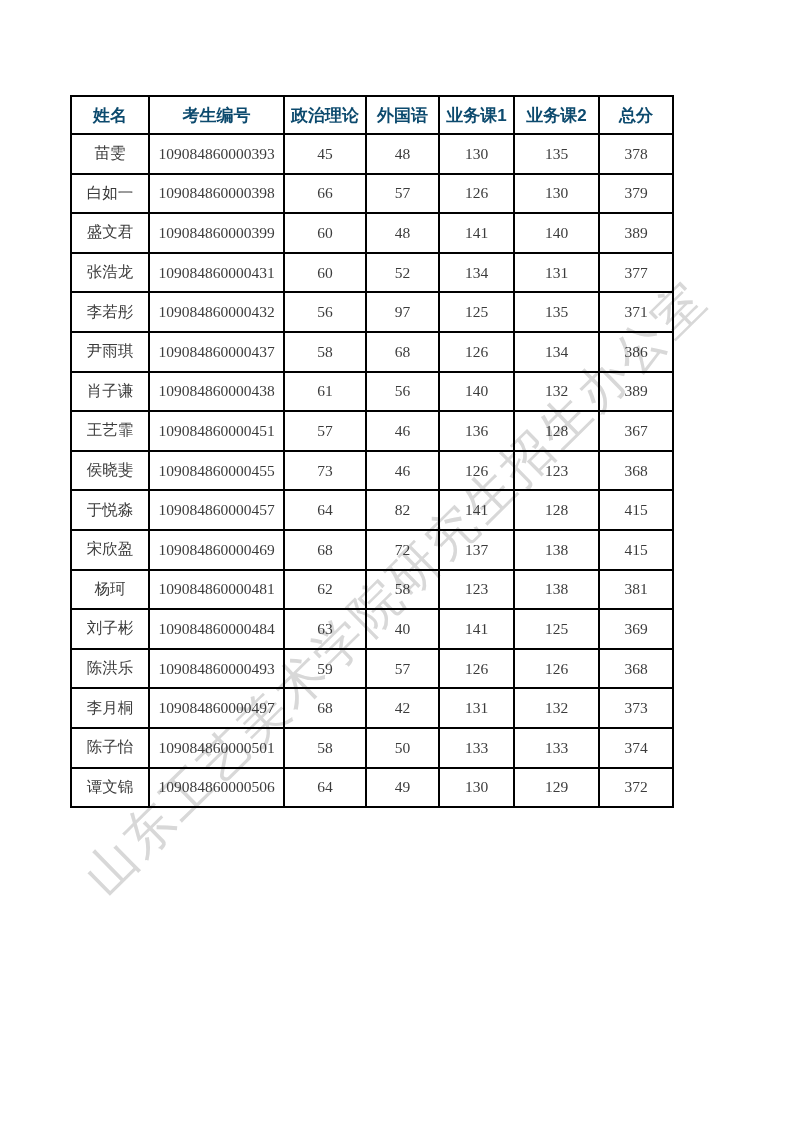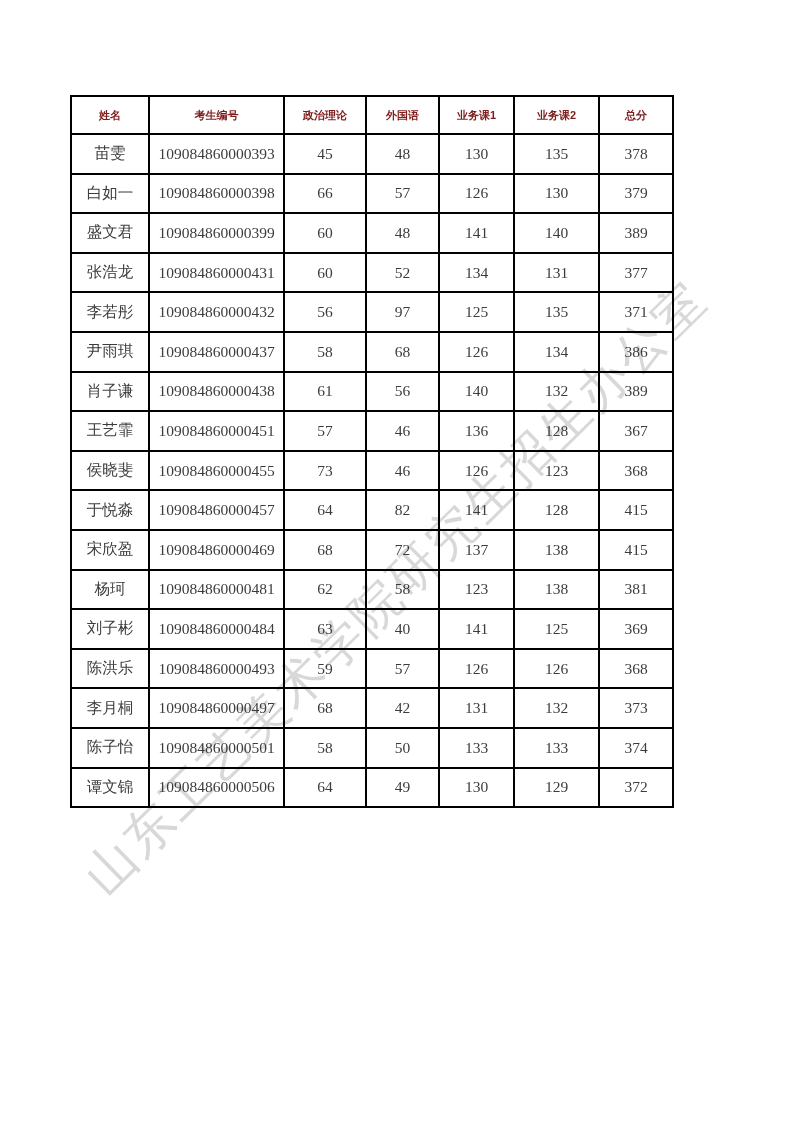--- a/index.html
+++ b/index.html
@@ -41,22 +41,22 @@
     border: 2px solid #000000;
     text-align: center;
     vertical-align: middle;
     padding: 0;
     overflow: hidden;
   }
   .score-table th {
     height: 36px;
     font-family: "Liberation Sans", sans-serif;
     font-weight: bold;
-    font-size: 11px;
-    color: #7f1d1d;
+    font-size: 17px;
+    color: #0c4a6e;
   }
   .score-table td {
     height: 37.6px;
     font-family: "Liberation Serif", serif;
     font-size: 15.5px;
     color: #3c3c3c;
   }
   col.c-name   { width: 78px; }
   col.c-id     { width: 135px; }
   col.c-pol    { width: 82px; }

